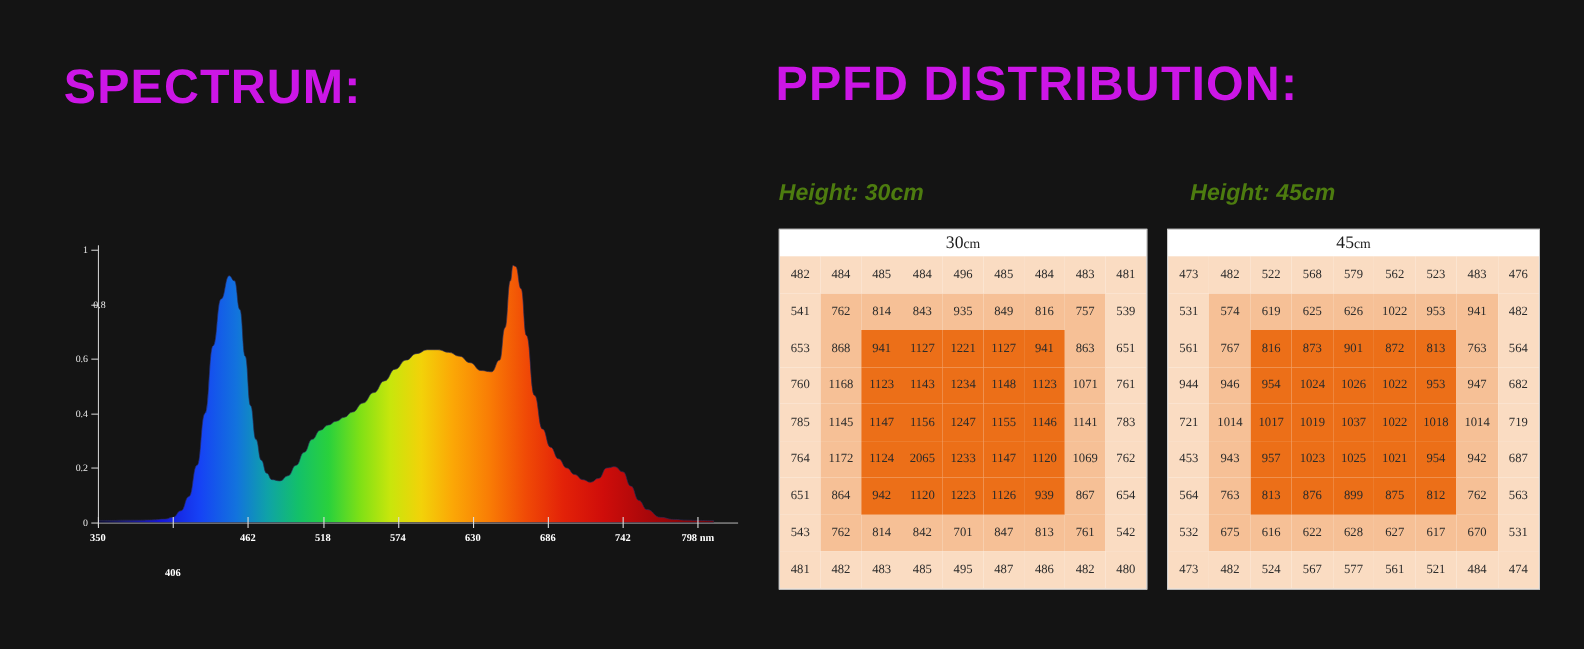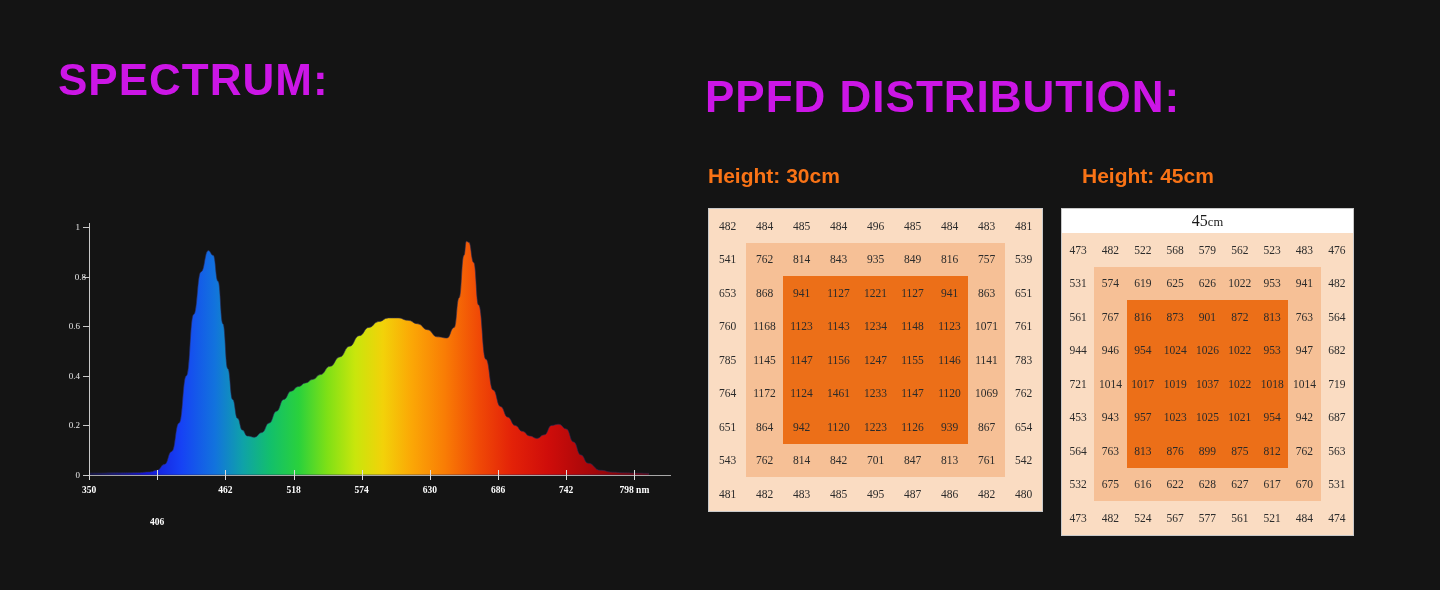--- a/index.html
+++ b/index.html
@@ -15,28 +15,29 @@
   
   .section-title{
     font-family:"Liberation Sans", sans-serif;
     font-weight:bold;
     font-size:44px;
     letter-spacing:1px;
     color:#d61ce0;
     white-space:nowrap;
   }
   #spectrum-title{left:58px;top:55px;color:#cc16e6;}
-  #ppfd-title{left:705px;top:52px;color:#cc16e6;margin-top:20px;}
+  #ppfd-title{left:705px;top:52px;color:#cc16e6;}
 
   .height-label{
     position:absolute;
-    color:#f97316;
+    color:#4d7c0f;
     font-size:21px;
     font-weight:600;
     white-space:nowrap;
+    font-style:italic;
   }
 
   
   #spectrum-chart{left:58px;top:215px;width:600px;height:285px;}
   .axis-line{position:absolute;background:#9a9a9a;}
   #y-axis{left:31px;top:8px;width:1px;height:255px;background:#c9c9c9;}
   #x-axis{left:31px;top:260px;width:582px;height:1px;background:#a8a8a8;}
   .ytick{position:absolute;left:25px;width:7px;height:1px;background:#c9c9c9;}
   .ylab{
     position:absolute;right:0;width:22px;text-align:right;
@@ -119,21 +120,21 @@
   <div id="x-axis-labels"></div>
 <div class="ytick" style="top: 260px;"></div>
     <div class="ylab" style="top: 260px; left: 0px; right: auto; width: 22px;">0</div>
     <div class="ytick" style="top: 210.4px;"></div>
     <div class="ylab" style="top: 210.4px; left: 0px; right: auto; width: 22px;">0.2</div>
     <div class="ytick" style="top: 160.8px;"></div>
     <div class="ylab" style="top: 160.8px; left: 0px; right: auto; width: 22px;">0.4</div>
     <div class="ytick" style="top: 111.2px;"></div>
     <div class="ylab" style="top: 111.2px; left: 0px; right: auto; width: 22px;">0.6</div>
     <div class="ytick" style="top: 61.6px;"></div>
-    <div class="ylab" style="top: 61.6px; left: 6px; right: auto; width: 22px;">0.8</div>
+    <div class="ylab" style="top: 61.6px; left: 16px; right: auto; width: 22px;">0.8</div>
     <div class="ytick" style="top: 12px;"></div>
     <div class="ylab" style="top: 12px; left: 0px; right: auto; width: 22px;">1</div>
     <div class="xtick" style="left: 31px;"></div>
     <div class="xlab" style="left: 31px;">350</div>
     <div class="xtick" style="left: 99.1739px;"></div>
     <div class="xlab" style="left: 99.1739px; margin-top: 32px;">406</div>
     <div class="xtick" style="left: 167.348px;"></div>
     <div class="xlab" style="left: 167.348px;">462</div>
     <div class="xtick" style="left: 235.522px;"></div>
     <div class="xlab" style="left: 235.522px; font-family: Liberation Serif, serif;">518</div>
@@ -148,20 +149,23 @@
     <div class="xtick" style="left: 576.391px;"></div>
     <div class="xlab" style="left: 576.391px;">798 nm</div>
   </div>
 
 <div class="section-title panel" id="ppfd-title">PPFD DISTRIBUTION:</div>
 
 <div class="height-label" style="left:708px;top:164px;">Height: 30cm</div>
 <div class="height-label" style="left:1082px;top:164px;">Height: 45cm</div>
 
 <div class="ppfd-table" id="tbl-30" style="left:708px;top:208px;width:335px;">
+  <div class="ppfd-head">
+    <span>30</span><span class="unit">cm</span>
+  </div>
   <div class="grid" id="grid-30">
       <div class="cell z1">482</div>
       <div class="cell z1">484</div>
       <div class="cell z1">485</div>
       <div class="cell z1">484</div>
       <div class="cell z1">496</div>
       <div class="cell z1">485</div>
       <div class="cell z1">484</div>
       <div class="cell z1">483</div>
       <div class="cell z1">481</div>
@@ -197,21 +201,21 @@
       <div class="cell z3">1147</div>
       <div class="cell z3">1156</div>
       <div class="cell z3">1247</div>
       <div class="cell z3">1155</div>
       <div class="cell z3">1146</div>
       <div class="cell z2">1141</div>
       <div class="cell z1">783</div>
       <div class="cell z1">764</div>
       <div class="cell z2">1172</div>
       <div class="cell z3">1124</div>
-      <div class="cell z3">1461</div>
+      <div class="cell z3">2065</div>
       <div class="cell z3">1233</div>
       <div class="cell z3">1147</div>
       <div class="cell z3">1120</div>
       <div class="cell z2">1069</div>
       <div class="cell z1">762</div>
       <div class="cell z1">651</div>
       <div class="cell z2">864</div>
       <div class="cell z3">942</div>
       <div class="cell z3">1120</div>
       <div class="cell z3">1223</div>
@@ -233,21 +237,21 @@
       <div class="cell z1">483</div>
       <div class="cell z1">485</div>
       <div class="cell z1">495</div>
       <div class="cell z1">487</div>
       <div class="cell z1">486</div>
       <div class="cell z1">482</div>
       <div class="cell z1">480</div>
     </div>
 </div>
 
-<div class="ppfd-table" id="tbl-45" style="left:1061px;top:208px;width:293px;">
+<div class="ppfd-table" id="tbl-45" style="left:1061px;top:208px;width:339px;">
   <div class="ppfd-head">
     <span>45</span><span class="unit">cm</span>
   </div>
   <div class="grid" id="grid-45">
       <div class="cell z1">473</div>
       <div class="cell z1">482</div>
       <div class="cell z1">522</div>
       <div class="cell z1">568</div>
       <div class="cell z1">579</div>
       <div class="cell z1">562</div>

